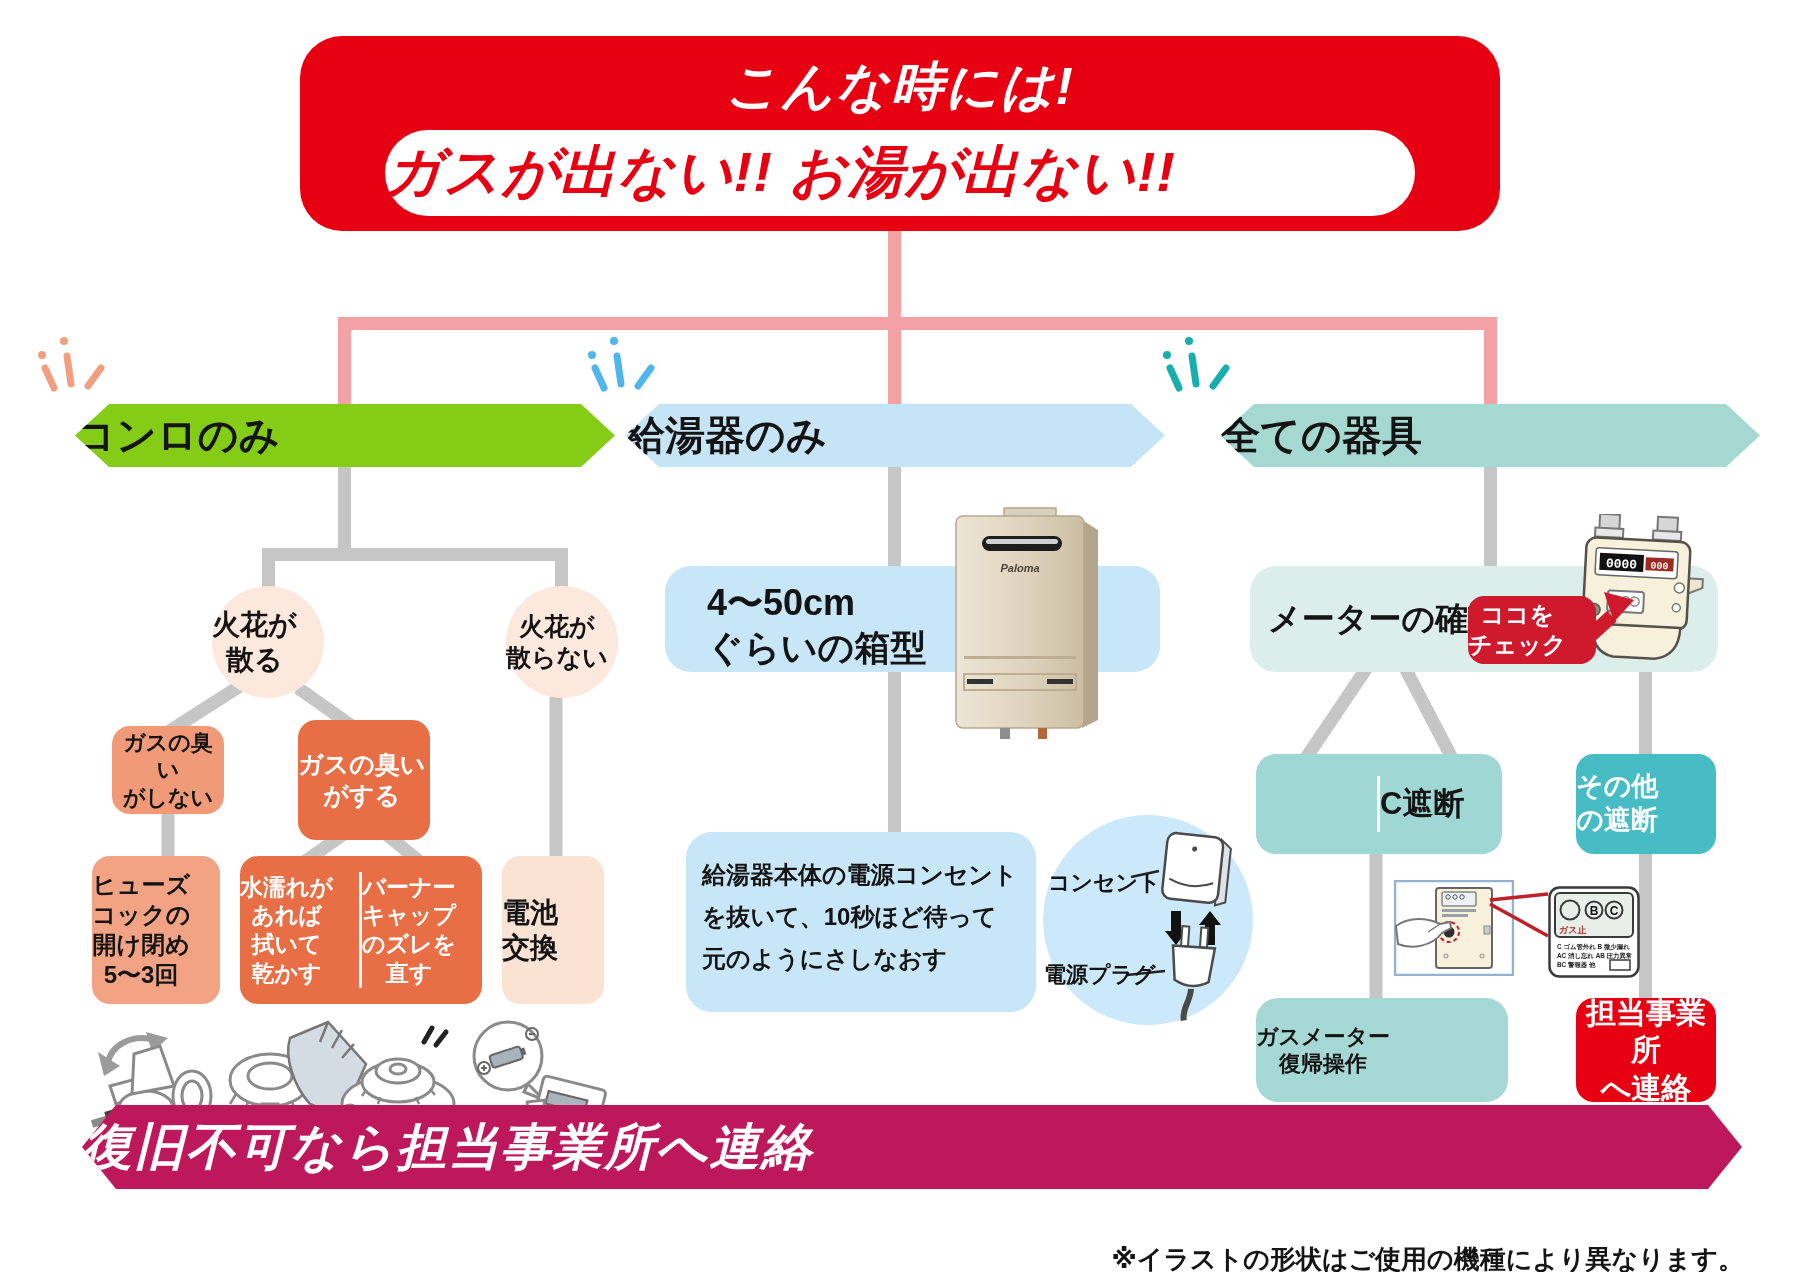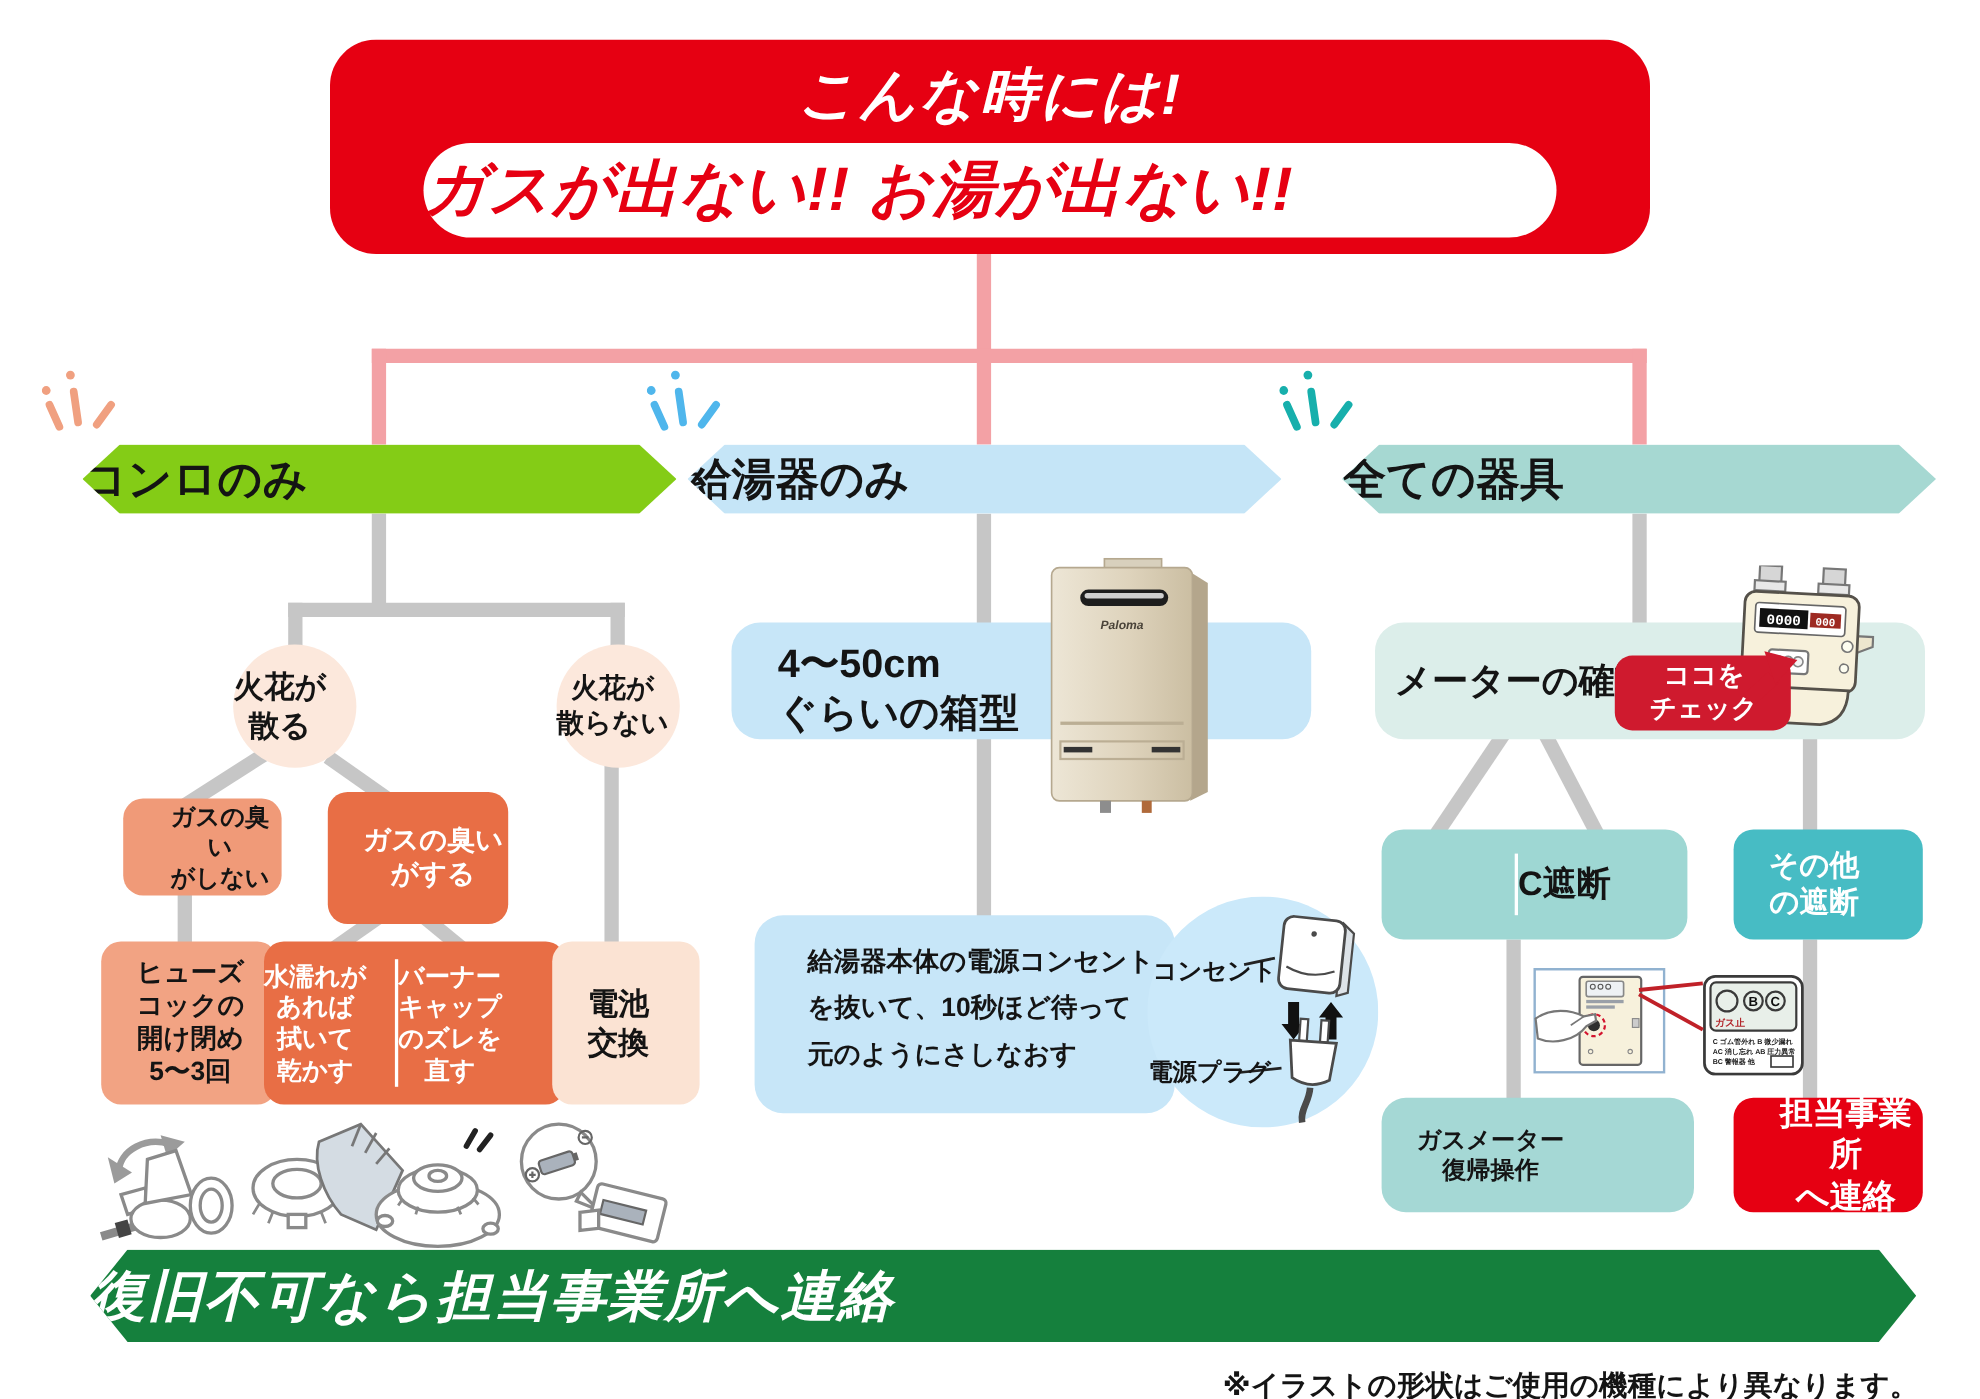--- a/index.html
+++ b/index.html
@@ -3,21 +3,21 @@
 <meta charset="utf-8">
 <style>
   html,body{margin:0;padding:0;background:#ffffff;}
   .canvas{position:relative;width:1800px;height:1272px;background:#fff;overflow:hidden;
           font-family:"Liberation Sans","DejaVu Sans",sans-serif;font-weight:700;color:#141414;margin-top:36px;}
   .abs{position:absolute;}
   .flex-c{display:flex;align-items:center;justify-content:flex-start;text-align:center;}
   .pre{white-space:pre-line;}
   .hex{clip-path:polygon(34px 0,calc(100% - 34px) 0,100% 50%,calc(100% - 34px) 100%,34px 100%,0 50%);}
   .lines{position:absolute;left:0;top:0;}
-  .rbox{border-radius:18px;padding-left:32px;}
+  .rbox{border-radius:18px;}
   .it{font-style:italic;}
   .lh{line-height:1.25;}
 </style>
 </head>
 <body>
 
 <div class="canvas">
 
   <svg class="lines" width="1800" height="1272">
     <g stroke="#F3A1A5" stroke-width="13">
@@ -330,18 +330,18 @@
     <text x="9" y="72" font-size="6.4" fill="#222">AC 消し忘れ AB 圧力異常</text>
     <text x="9" y="81" font-size="6.4" fill="#222">BC 警報器 他</text>
     <rect x="62" y="74" width="20" height="10" fill="#fff" stroke="#3A3A3A" stroke-width="1.5"></rect>
   </svg>
 
   <div class="abs flex-c pre lh rbox" style="left:1256px;top:962px;width:252px;height:104px;background:#A5D8D5;font-size:22px;border-radius:22px;">ガスメーター
 復帰操作</div>
   <div class="abs flex-c pre lh rbox" style="left:1576px;top:962px;width:140px;height:104px;background:#E60012;color:#fff;font-size:30px;">担当事業所
 へ連絡</div>
 
-  <div class="abs flex-c hex" style="left:82px;top:1100px;width:1660px;height:84px;background:#15803d;">
+  <div class="abs flex-c hex" style="left:82px;top:1069px;width:1660px;height:84px;background:#be185d;">
     <span class="it" style="color:#fff;font-size:50px;letter-spacing:2px;">復旧不可なら担当事業所へ連絡</span>
   </div>
   <div class="abs" style="right:56px;top:1206px;font-size:26px;">※イラストの形状はご使用の機種により異なります。</div>
 
 </div>
 
 </body></html>

